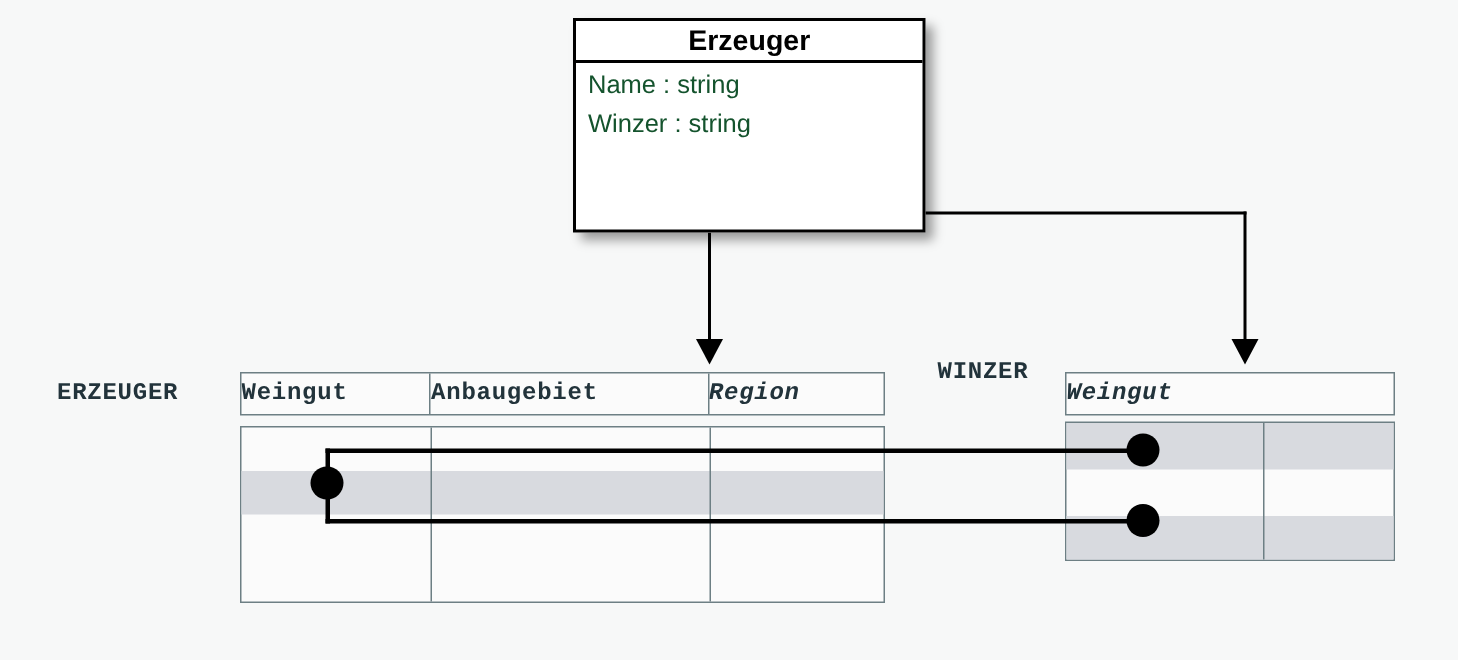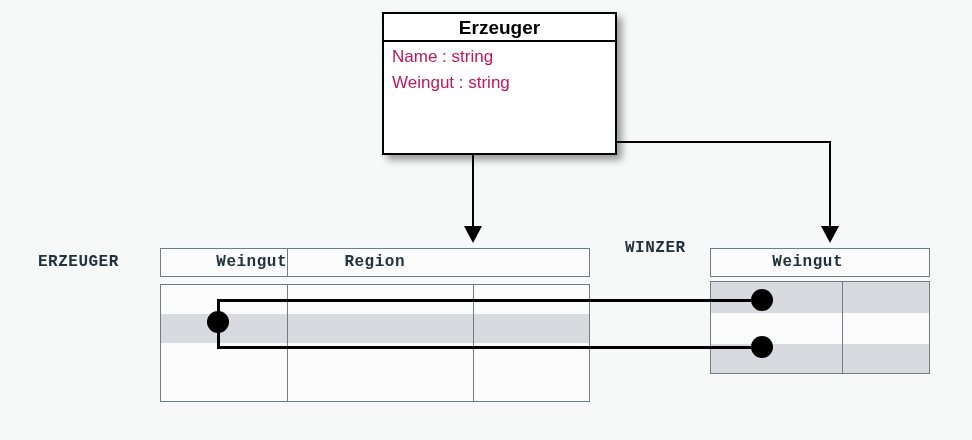--- a/index.html
+++ b/index.html
@@ -41,21 +41,21 @@
     color: #000;
     border-bottom: 2px solid #000;
     box-sizing: border-box;
   }
   #uml-attrs {
     padding: 2px 0 0 8px;
   }
   .uml-attr {
     font-size: 17px;
     line-height: 26px;
-    color: #be185d;
+    color: #14532d;
     white-space: nowrap;
   }
 
   
   .tbl-label {
     position: absolute;
     font-family: "Liberation Mono", monospace;
     font-weight: bold;
     font-size: 16px;
     color: #22333b;
@@ -70,28 +70,28 @@
     border: 1px solid #6d7f84;
     box-sizing: border-box;
     background: #fbfbfb;
   }
   .tbl-header .cell {
     font-family: "Liberation Mono", monospace;
     font-weight: bold;
     font-size: 16px;
     color: #22333b;
     line-height: 27px;
-    text-align: right;
+    text-align: left;
     box-sizing: border-box;
     border-right: 1px solid #6d7f84;
     letter-spacing: 0.5px;
     white-space: nowrap;
     overflow: hidden;
   }
-  .tbl-header .cell:last-child { border-right: none; }
+  .tbl-header .cell:last-child { border-right: none; font-style: italic; }
 
   .tbl-body {
     position: absolute;
     border: 1px solid #6d7f84;
     box-sizing: border-box;
     background: #fbfbfb;
   }
   .tbl-body .row {
     position: relative;
     box-sizing: border-box;
@@ -151,35 +151,36 @@
 </style>
 </head>
 <body>
 
 <div id="canvas">
 
   <div id="uml-box">
     <div id="uml-title">Erzeuger</div>
     <div id="uml-attrs">
       <div class="uml-attr">Name : string</div>
-      <div class="uml-attr">Weingut : string</div>
+      <div class="uml-attr">Winzer : string</div>
     </div>
   </div>
 
   <div class="thin-v" style="left:472px; top:155px; height:74px;"></div>
   <div class="arrowhead" style="left:464px; top:226px;"></div>
 
   <div class="thin-h" style="left:600px; top:141px; width:231px;"></div>
   <div class="thin-v" style="left:829px; top:141px; height:88px;"></div>
   <div class="arrowhead" style="left:821px; top:226px;"></div>
 
   <div class="tbl-label" style="left:38px; top:248px;">ERZEUGER</div>
 
   <div class="tbl-header" style="left:160px; top:248px; width:430px;">
     <div class="cell" style="width:127px;">Weingut</div>
+    <div class="cell" style="width:186px;">Anbaugebiet</div>
     <div class="cell" style="width:117px;">Region</div>
   </div>
 
   <div class="tbl-body" style="left:160px; top:284px; width:430px; height:118px;">
     <div class="row" style="height:29px;"></div>
     <div class="row shaded" style="height:29px;"></div>
     <div class="row" style="height:29px;"></div>
     <div class="row" style="height:29px;"></div>
     <div class="vline" style="left:126px;"></div>
     <div class="vline" style="left:312px;"></div>

